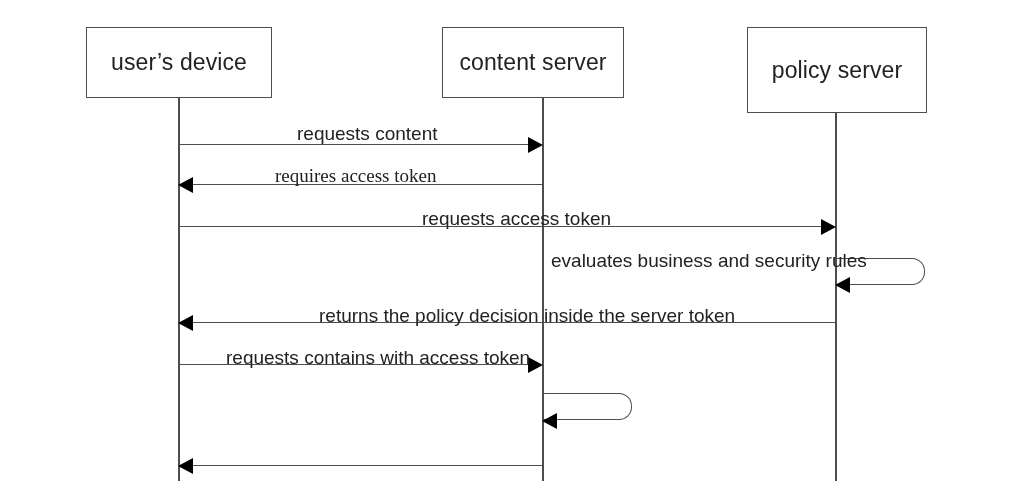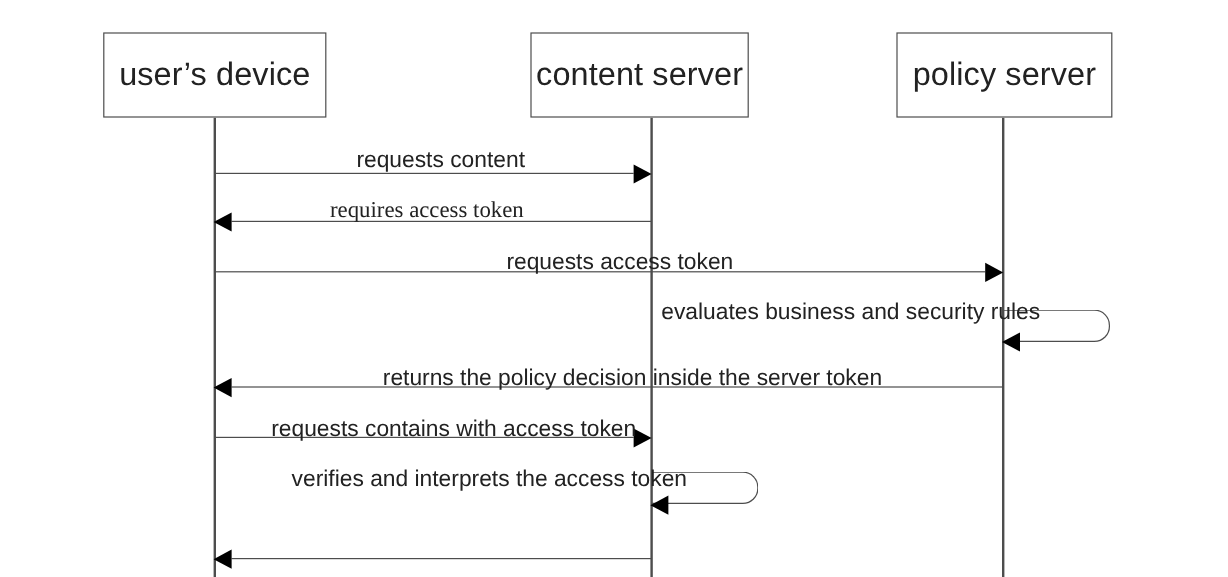--- a/index.html
+++ b/index.html
@@ -22,21 +22,21 @@
     position: absolute;
     box-sizing: border-box;
     border: 1.4px solid #4d4d4d;
     background: #ffffff;
     display: flex;
     align-items: center;
     justify-content: center;
     z-index: 3;
   }
   .actor-label {
-    font-size: 27px;
+    font-size: 23px;
     line-height: 1;
     color: #222222;
     white-space: nowrap;
     letter-spacing: 0.1px;
   }
   .lifeline {
     position: absolute;
     width: 1.4px;
     background: #4d4d4d;
     z-index: 1;
@@ -90,21 +90,21 @@
   <div class="lifeline" style="left:178.3px; top:98px; height:383px;"></div>
   <div class="lifeline" style="left:542.3px; top:98px; height:383px;"></div>
   <div class="lifeline" style="left:835.3px; top:98px; height:383px;"></div>
 
   <div class="actor-box" style="left:86px; top:27px; width:186px; height:71px;">
     <span class="actor-label">user’s device</span>
   </div>
   <div class="actor-box" style="left:442px; top:27px; width:182px; height:71px;">
     <span class="actor-label">content server</span>
   </div>
-  <div class="actor-box" style="left:747px; top:27px; width:180px; height:71px;">
+  <div class="actor-box" style="left:747px; top:27px; width:180px; height:86px;">
     <span class="actor-label">policy server</span>
   </div>
 
   <div class="msg-line" style="left:179px; top:144px; width:349px;"></div>
   <div class="arrow-head arrow-right" style="left:528px; top:137px;"></div>
   <div class="msg-label" style="left:297px; top:124px;">requests content</div>
 
   <div class="msg-line" style="left:193px; top:184px; width:350px;"></div>
   <div class="arrow-head arrow-left" style="left:178px; top:177px;"></div>
   <div class="msg-label" style="left:275px; top:166px;font-family:Liberation Serif, serif;">requires access token</div>
@@ -120,18 +120,17 @@
   <div class="msg-line" style="left:193px; top:322px; width:643px;"></div>
   <div class="arrow-head arrow-left" style="left:178px; top:315px;"></div>
   <div class="msg-label" style="left:319px; top:306px;">returns the policy decision inside the server token</div>
 
   <div class="msg-line" style="left:179px; top:364px; width:349px;"></div>
   <div class="arrow-head arrow-right" style="left:528px; top:357px;"></div>
   <div class="msg-label" style="left:226px; top:348px;">requests contains with access token</div>
 
   <div class="self-loop" style="left:543px; top:393px; width:89px; height:27px;"></div>
   <div class="arrow-head arrow-left" style="left:542px; top:413px;"></div>
-  <div class="msg-label" style="left:243px; top:390px;">verifies and interprets the access token</div>
 
   <div class="msg-line" style="left:193px; top:465px; width:350px;"></div>
   <div class="arrow-head arrow-left" style="left:178px; top:458px;"></div>
 
 </div>
 
 </body></html>

